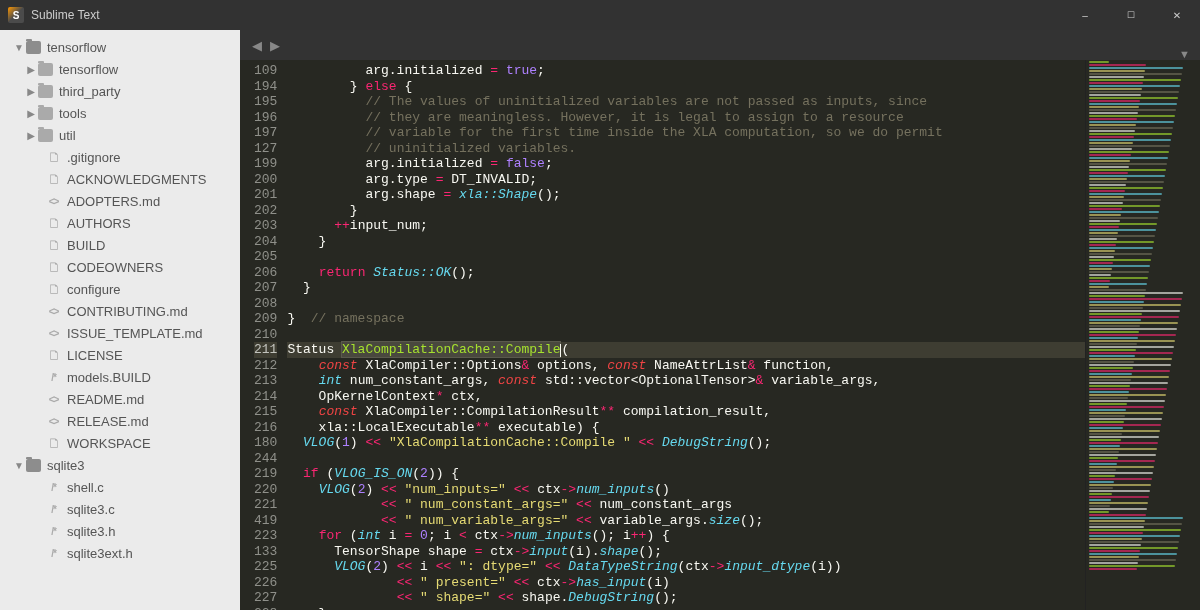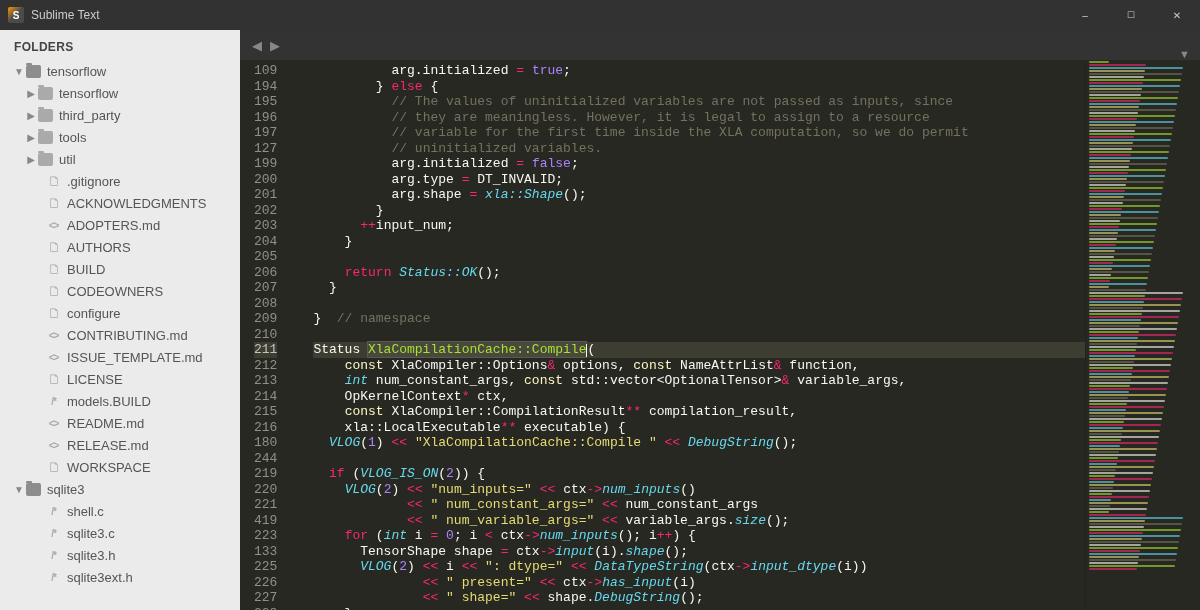--- a/index.html
+++ b/index.html
@@ -24,24 +24,24 @@
 .lbl { color:#555; font-size:13px; }
 .editor { flex:1; display:flex; flex-direction:column; background:#272822; position:relative;}
 .tabbar { height:30px; background:#333333; display:flex; align-items:flex-end; }
 .navarrows { display:flex; align-items:center; gap:8px; padding:0 12px; height:100%; color:#888; font-size:13px;}
 .tab { background:#4b4b4b; height:26px; display:flex; align-items:center; padding:0 10px; border-radius:3px 3px 0 0; color:#ddd; font-size:12px; gap:10px; }
 .tab-close { color:#aaa; font-size:13px; }
 .tabdrop { margin-left:auto; color:#888; padding:0 10px; font-size:11px; }
 .code { flex:1; display:flex; position:relative; font-family: Consolas, "Courier New", monospace; font-size: 13px; line-height:15.5px; overflow:hidden; }
 .gutter { background:#272822; color:#8f908a; text-align:right; padding: 3px 10px 3px 14px; }
 .gutter .hl { background:#3e3d32; color:#c2c3bd; }
-.src { flex:1; padding:3px 0; color:#f8f8f2; white-space:pre; tab-size:4; position:relative;margin-left:26px; }
+.src { flex:1; padding:3px 0; color:#f8f8f2; white-space:pre; tab-size:4; position:relative; }
 .minimap { width:115px; background:#272822; border-left:1px solid #222; position:relative; overflow:hidden; }
 .minimap-line { height:2px; margin:1px 3px; border-radius:1px; }
-.c-kw { color:#fef9c3; }
+.c-kw { color:#ef4444; font-style:italic; }
 .c-kw2 { color:#f92672; }
 .c-ty { color:#66d9ef; font-style:italic; }
 .c-fn { color:#a6e22e; }
 .c-str { color:#e6db74; }
 .c-num { color:#ae81ff; }
 .c-cm { color:#75715e; }
 .c-op { color:#f92672; }
 .c-bool { color:#ae81ff; }
 .c-hl { background:#49483e; box-shadow: 0 0 0 1px #5a594d; }
 .cursor { display:inline-block; width:0; border-left:1.5px solid #f8f8f0; height:13px; vertical-align:text-bottom; }
@@ -57,21 +57,20 @@
   <span>Sublime Text</span>
   <div class="winctrl">
     <div class="winbtn">–</div>
     <div class="winbtn" style="font-size:9px;">☐</div>
     <div class="winbtn">✕</div>
   </div>
 </div>
 
 <div class="wrap">
   <div class="sidebar">
-    <h4>FOLDERS</h4>
     <div class="tree" id="tree">
         <div class="row">
           <span class="disc">▼</span>
           <span class="foldicon open"></span>
           <span class="lbl">tensorflow</span>
         </div>
         <div class="row d1">
           <span class="disc">▶</span>
           <span class="foldicon"></span>
           <span class="lbl">tensorflow</span>

